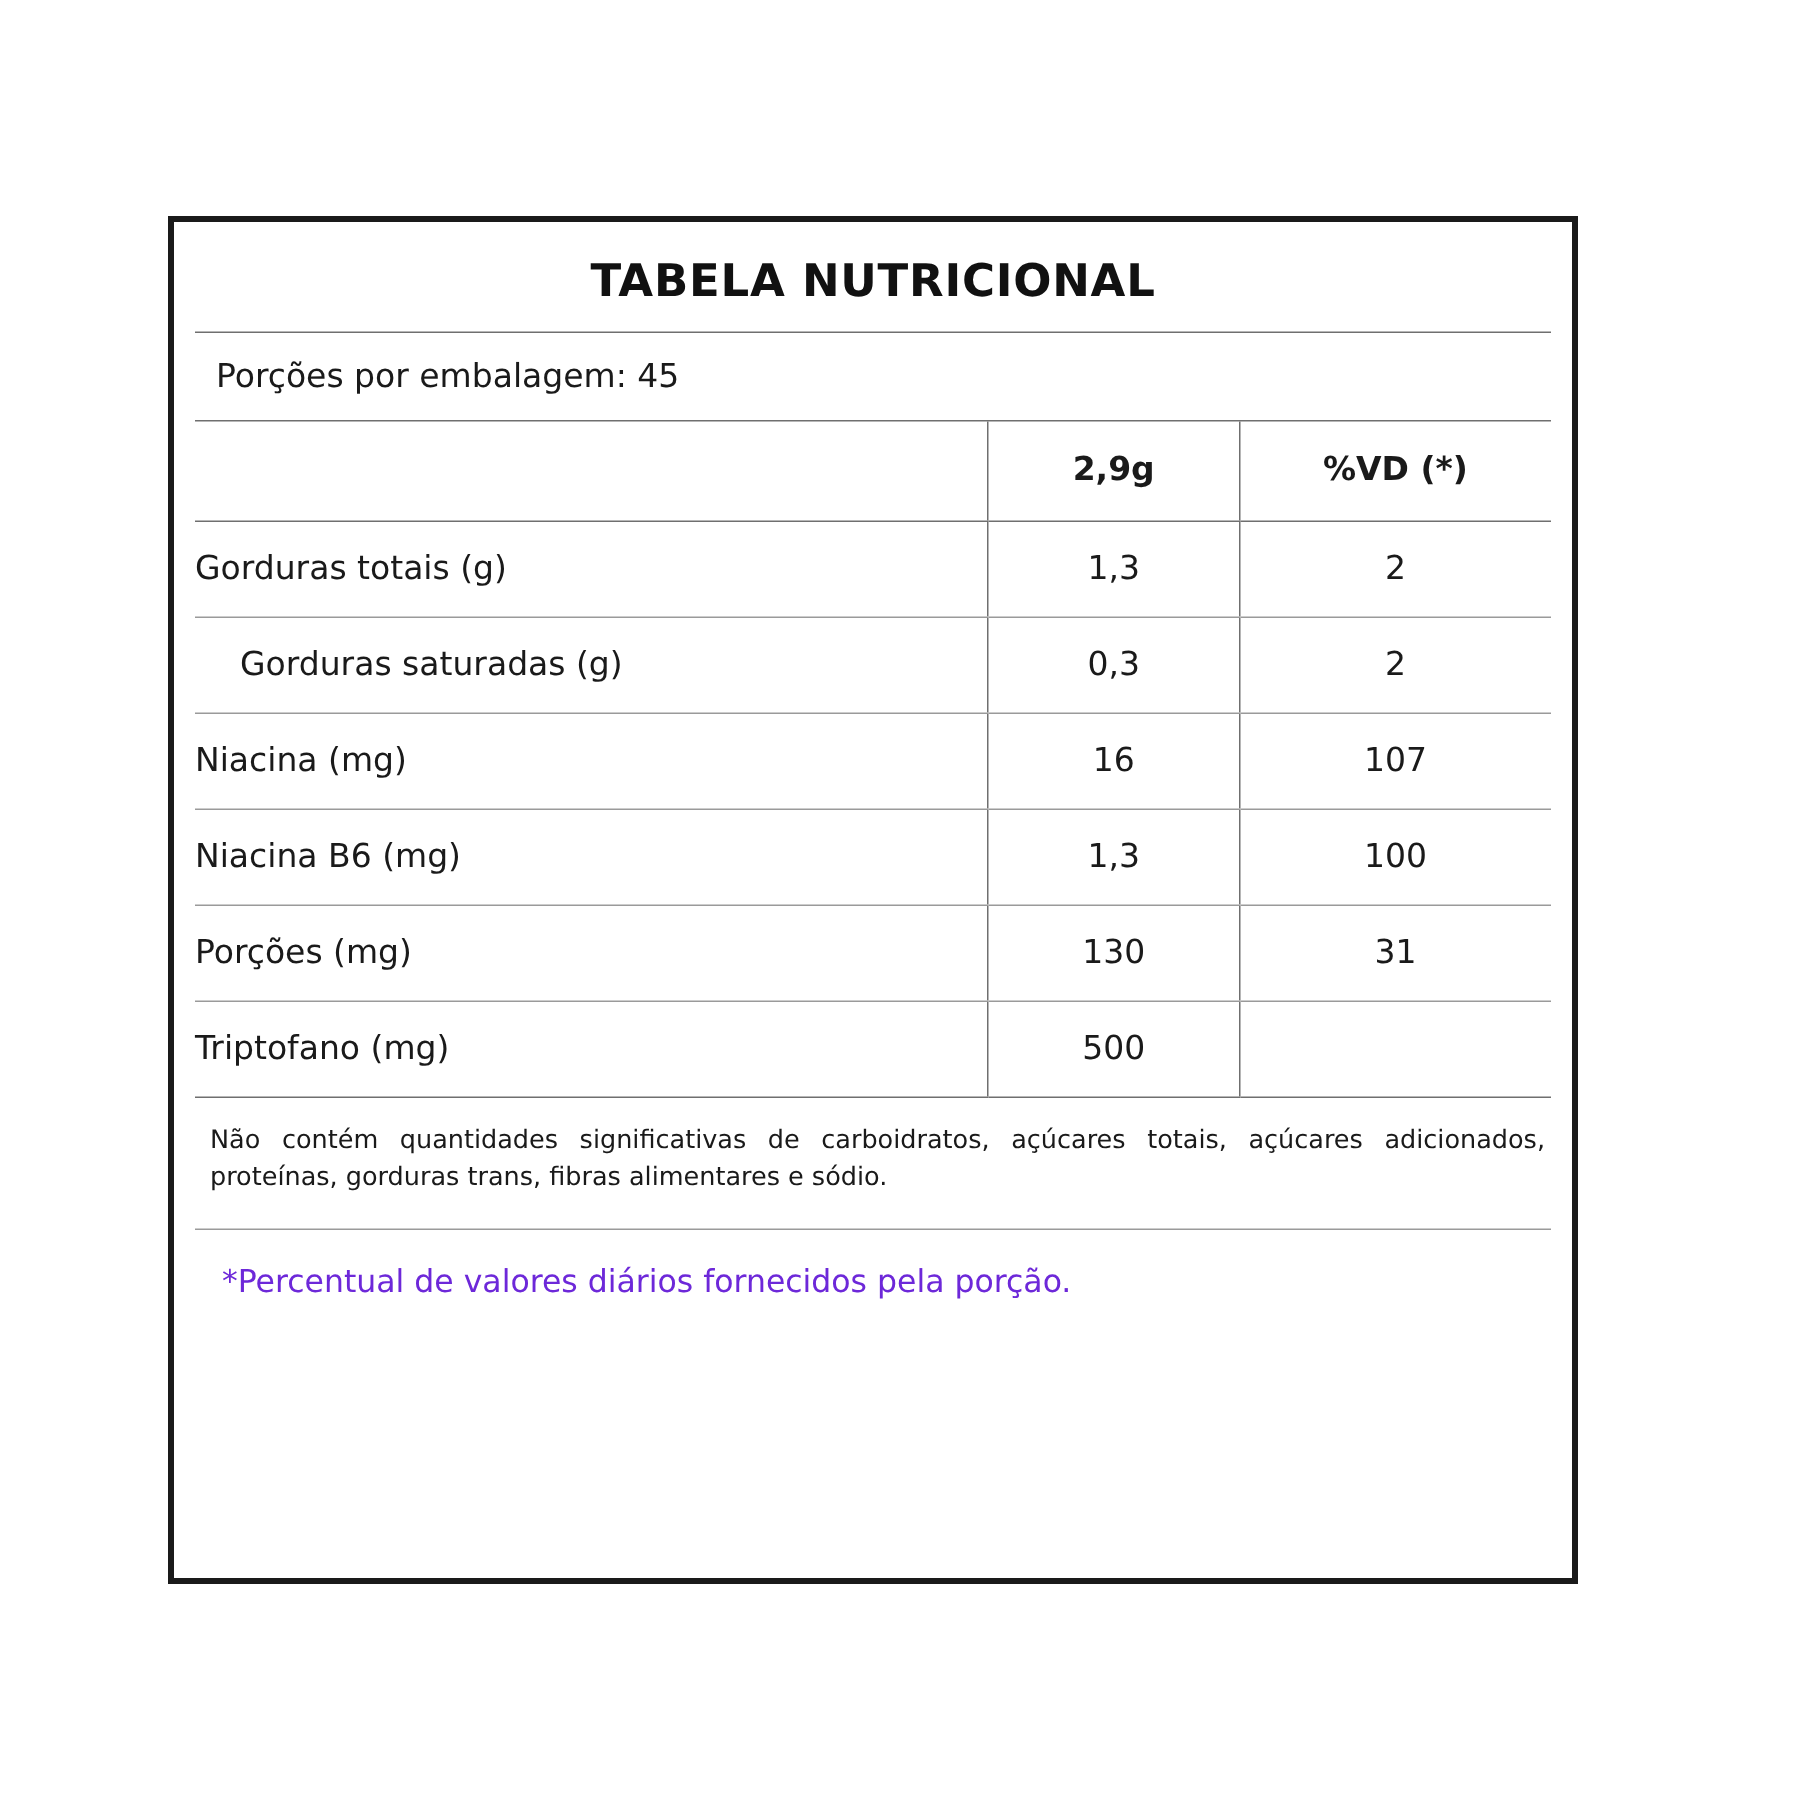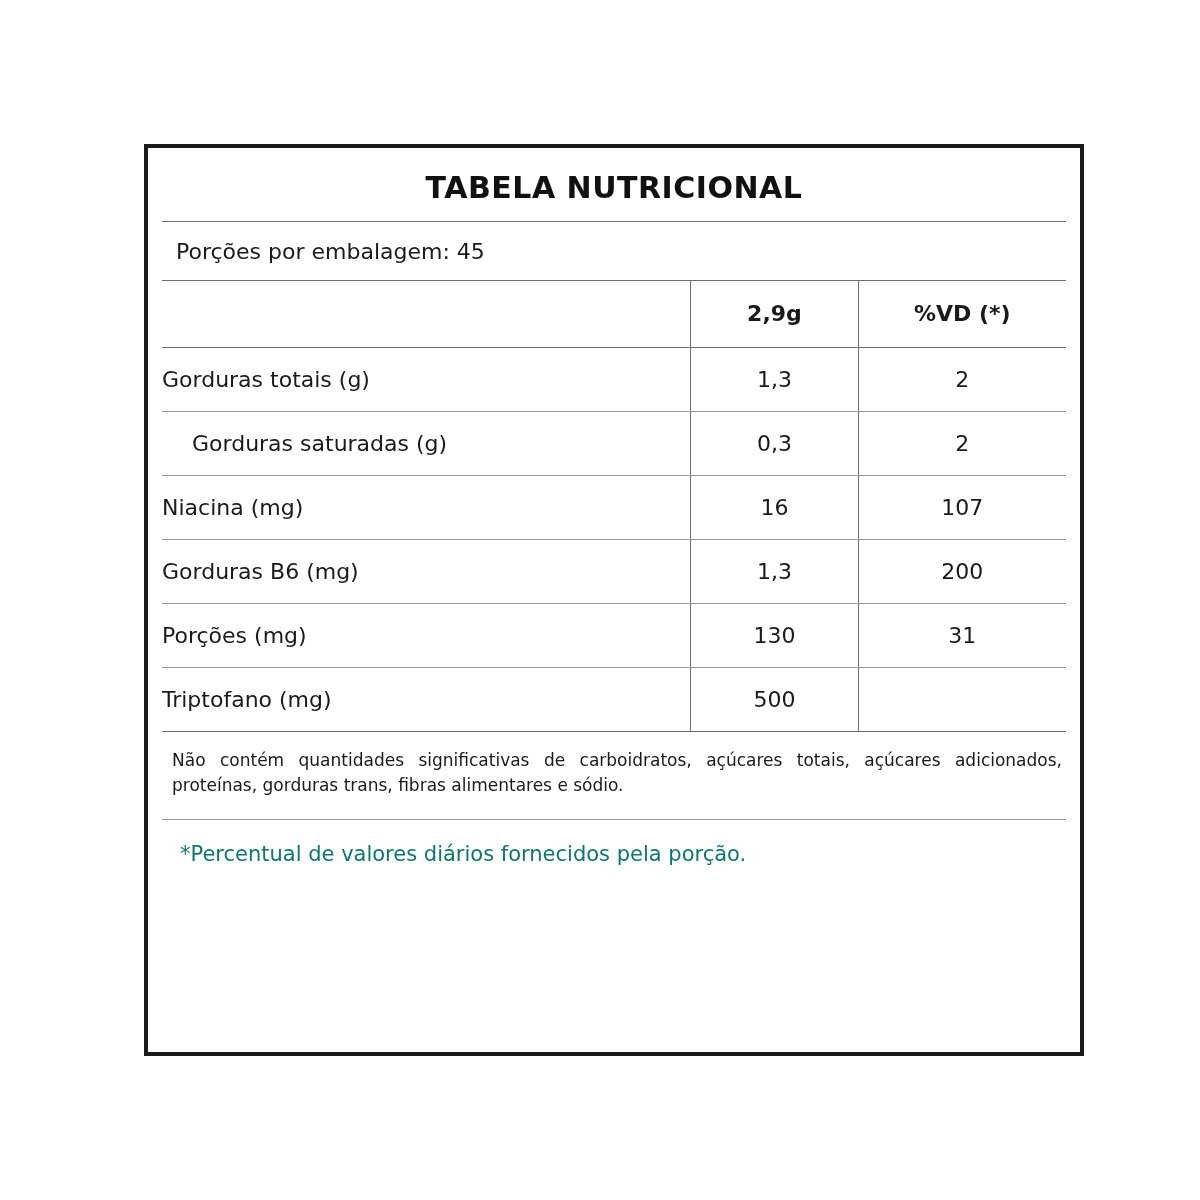--- a/index.html
+++ b/index.html
@@ -15,21 +15,21 @@
     -webkit-font-smoothing: antialiased;
   }
   .page {
     position: relative;
     width: 1200px;
     height: 1200px;
     box-sizing: border-box;
   }
   .panel {
     position: absolute;
-    left: 144px;
+    left: 112px;
     top: 144px;
     width: 940px;
     height: 912px;
     box-sizing: border-box;
     border: 4px solid #1a1a1a;
     background: #ffffff;
   }
   .inner {
     position: absolute;
     left: 0;
@@ -123,21 +123,21 @@
     text-align: justify;
     text-justify: inter-word;
     color: #1a1a1a;
   }
   .note-wrap {
     padding-bottom: 16px;
   }
   .footnote {
     padding: 22px 0 0 18px;
     font-size: 21px;
-    color: #0f766e;
+    color: #6d28d9;
   }
 </style>
 </head>
 <body>
 
 <div class="page">
   <div class="panel">
     <div class="inner">
 
       <div class="title">TABELA NUTRICIONAL</div>
@@ -171,23 +171,23 @@
             <td class="cell-name indent">Gorduras saturadas (g)</td>
             <td class="cell-num vsep-left">0,3</td>
             <td class="cell-num vsep-left">2</td>
           </tr>
           <tr>
             <td class="cell-name">Niacina (mg)</td>
             <td class="cell-num vsep-left">16</td>
             <td class="cell-num vsep-left">107</td>
           </tr>
           <tr>
-            <td class="cell-name">Gorduras B6 (mg)</td>
+            <td class="cell-name">Niacina B6 (mg)</td>
             <td class="cell-num vsep-left">1,3</td>
-            <td class="cell-num vsep-left">200</td>
+            <td class="cell-num vsep-left">100</td>
           </tr>
           <tr>
             <td class="cell-name">Porções (mg)</td>
             <td class="cell-num vsep-left">130</td>
             <td class="cell-num vsep-left">31</td>
           </tr>
           <tr>
             <td class="cell-name">Triptofano (mg)</td>
             <td class="cell-num vsep-left">500</td>
             <td class="cell-num empty-vd"></td>

